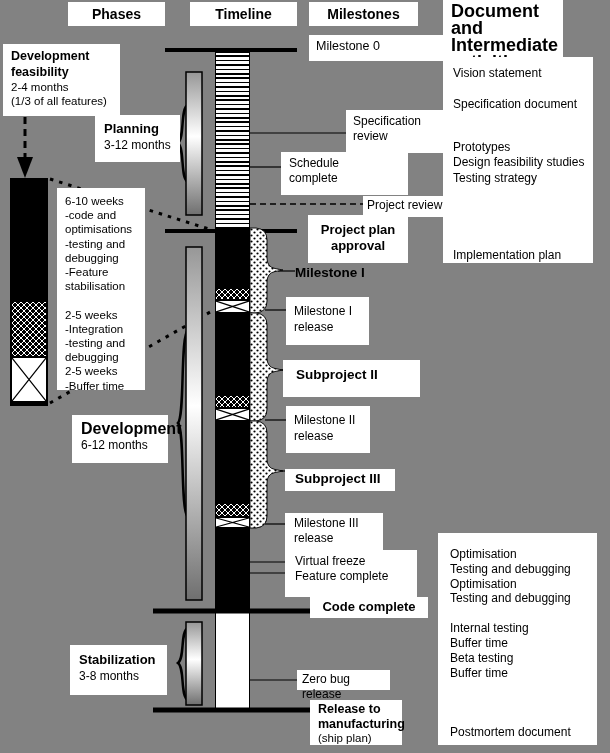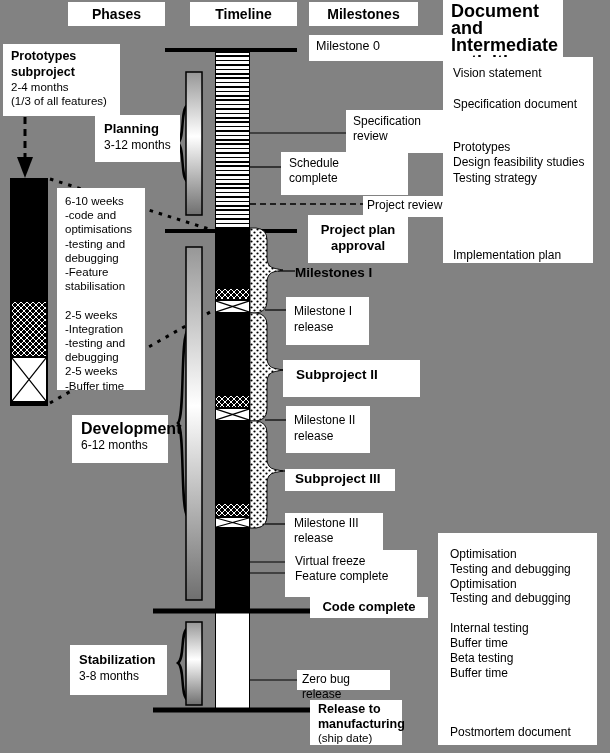--- a/index.html
+++ b/index.html
@@ -163,21 +163,21 @@
     <span class="item" style="left:12px;top:44px">Optimisation</span>
     <span class="item" style="left:12px;top:58px">Testing and debugging</span>
     <span class="item" style="left:12px;top:88px">Internal testing</span>
     <span class="item" style="left:12px;top:103px">Buffer time</span>
     <span class="item" style="left:12px;top:118px">Beta testing</span>
     <span class="item" style="left:12px;top:133px">Buffer time</span>
     <span class="item" style="left:12px;top:192px">Postmortem document</span>
   </div>
 
   <div class="box layer3" style="left:3px;top:44px;width:117px;height:72px">
-    <span class="t b" style="left:8px;top:5px;width:100px;font-size:12.5px;line-height:15.5px">Prototypes subproject</span>
+    <span class="t b" style="left:8px;top:5px;width:100px;font-size:12.5px;line-height:15.5px">Development feasibility</span>
     <span class="t" style="left:8px;top:36px;width:108px;font-size:11.5px;line-height:14px">2-4 months
 (1/3 of all features)</span>
   </div>
 
   <div class="box layer3" style="left:95px;top:115px;width:85px;height:47px">
     <span class="t b" style="left:9px;top:6px;font-size:13px">Planning</span>
     <span class="t" style="left:9px;top:23px">3-12 months</span>
   </div>
 
   <div class="box layer3" style="left:57px;top:188px;width:88px;height:202px">
@@ -220,21 +220,21 @@
   </div>
 
   <div class="box layer3" style="left:363px;top:196px;width:85px;height:21px">
     <span class="t" style="left:4px;top:2px">Project review</span>
   </div>
 
   <div class="box layer3" style="left:308px;top:215px;width:100px;height:48px;text-align:center">
     <span class="t b" style="left:10px;top:7px;width:80px;font-size:13px;line-height:16px">Project plan approval</span>
   </div>
 
-  <span class="t b layer3" style="left:295px;top:265px;font-size:13.5px">Milestones I</span>
+  <span class="t b layer3" style="left:295px;top:265px;font-size:13.5px">Milestone I</span>
 
   <div class="box layer3" style="left:286px;top:297px;width:83px;height:48px">
     <span class="t" style="left:8px;top:6px;width:66px;line-height:16px">Milestone I release</span>
   </div>
 
   <div class="box layer3" style="left:283px;top:360px;width:137px;height:37px">
     <span class="t b" style="left:13px;top:7px;font-size:13.5px">Subproject II</span>
   </div>
 
   <div class="box layer3" style="left:286px;top:406px;width:84px;height:47px">
@@ -257,16 +257,16 @@
   <div class="box layer3" style="left:310px;top:597px;width:118px;height:21px;text-align:center">
     <span class="t b" style="left:0;top:2px;width:118px;font-size:13px">Code complete</span>
   </div>
 
   <div class="box layer3" style="left:297px;top:670px;width:93px;height:20px">
     <span class="t" style="left:5px;top:2px">Zero bug release</span>
   </div>
 
   <div class="box layer3" style="left:310px;top:700px;width:92px;height:45px">
     <span class="t b" style="left:8px;top:2px;width:96px;font-size:12.5px;line-height:15px">Release to manufacturing</span>
-    <span class="t" style="left:8px;top:31px;width:96px;font-size:11.5px">(ship date)</span>
+    <span class="t" style="left:8px;top:31px;width:96px;font-size:11.5px">(ship plan)</span>
   </div>
 
 </div>
 
 </body></html>

